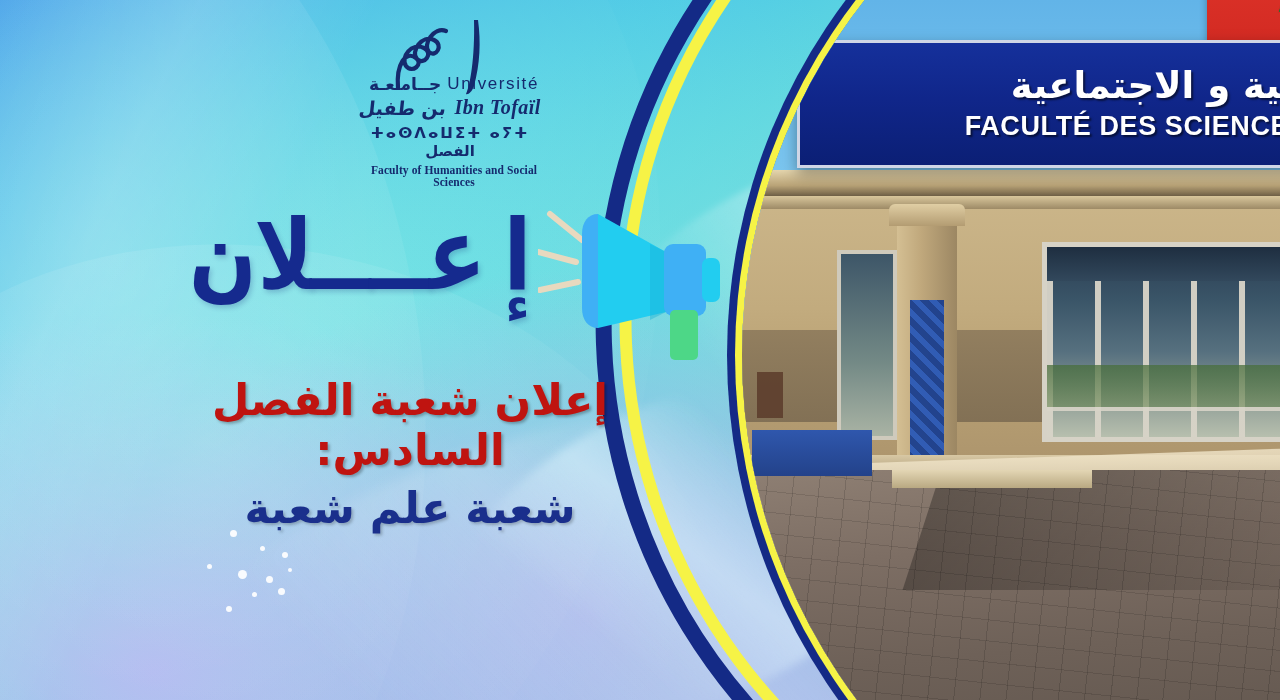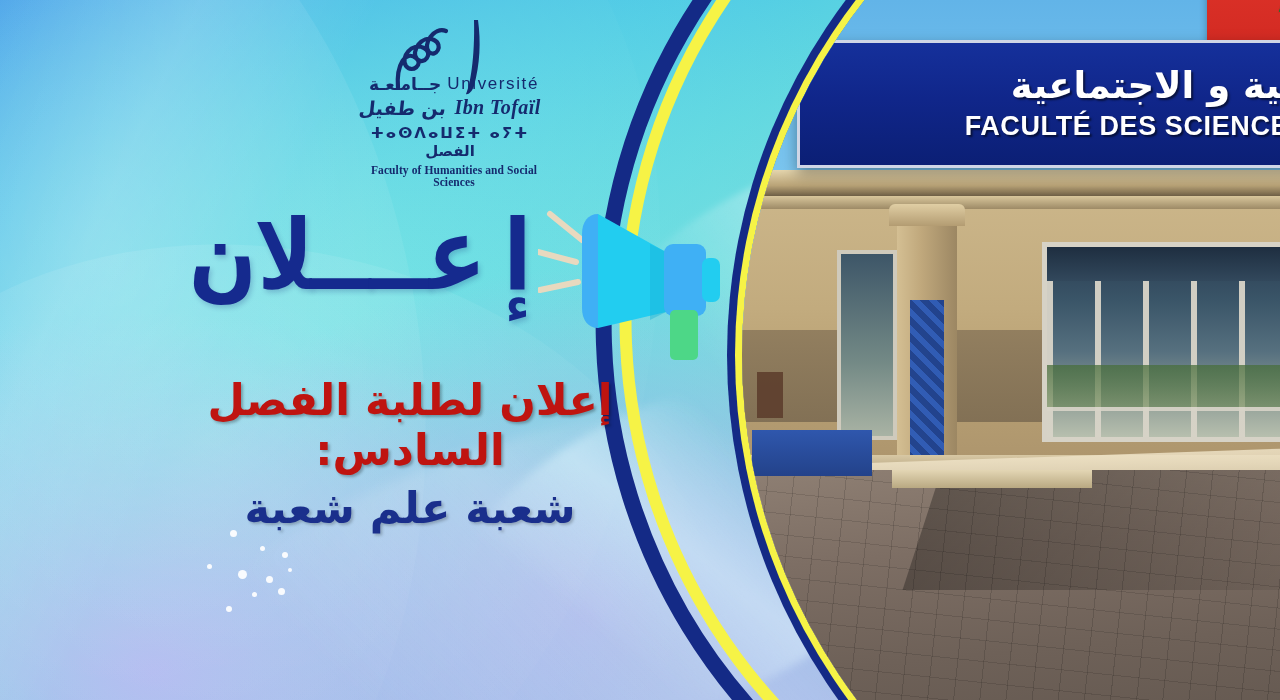--- a/index.html
+++ b/index.html
@@ -440,16 +440,16 @@
       <line x1="2" y1="94" x2="40" y2="86"></line>
     </g>
     <path d="M60 18 C 50 18, 44 26, 44 38 L 44 112 C 44 124, 50 132, 60 132 Z" fill="#3fb0f5"></path>
     <path d="M60 18 L 128 56 L 128 116 L 60 132 Z" fill="#22cdf0"></path>
     <path d="M128 56 L 128 116 L 112 124 L 112 48 Z" fill="#1ab3d8" opacity=".45"></path>
     <rect x="126" y="48" width="42" height="72" rx="9" fill="#3fb0f5"></rect>
     <rect x="164" y="62" width="18" height="44" rx="7" fill="#22cdf0"></rect>
     <rect x="132" y="114" width="28" height="50" rx="5" fill="#4dd787"></rect>
   </svg>
 
-  <div class="line-red">إعلان لطلبة الفصل السادس:</div>
+  <div class="line-red">إعلان شعبة الفصل السادس:</div>
   <div class="line-blue">شعبة علم شعبة</div>
 
 </div>
 
 </body></html>

